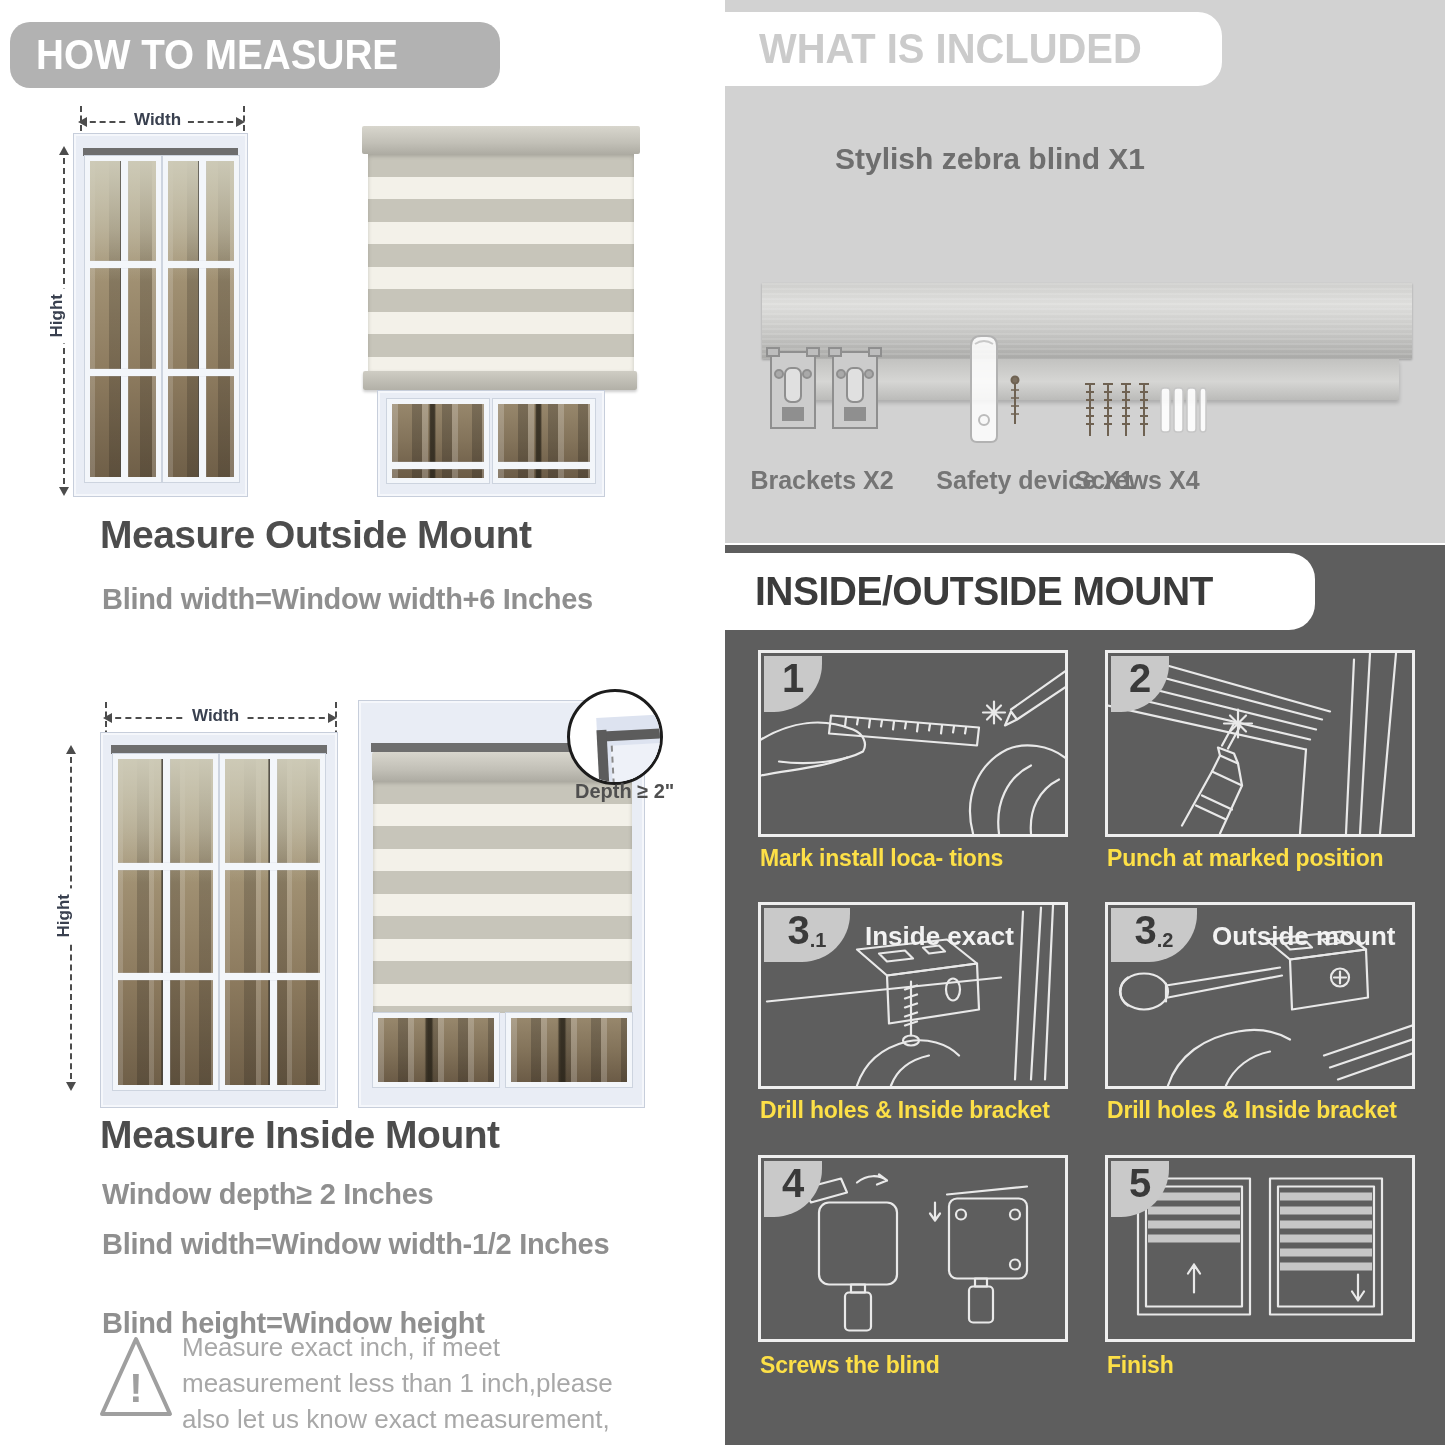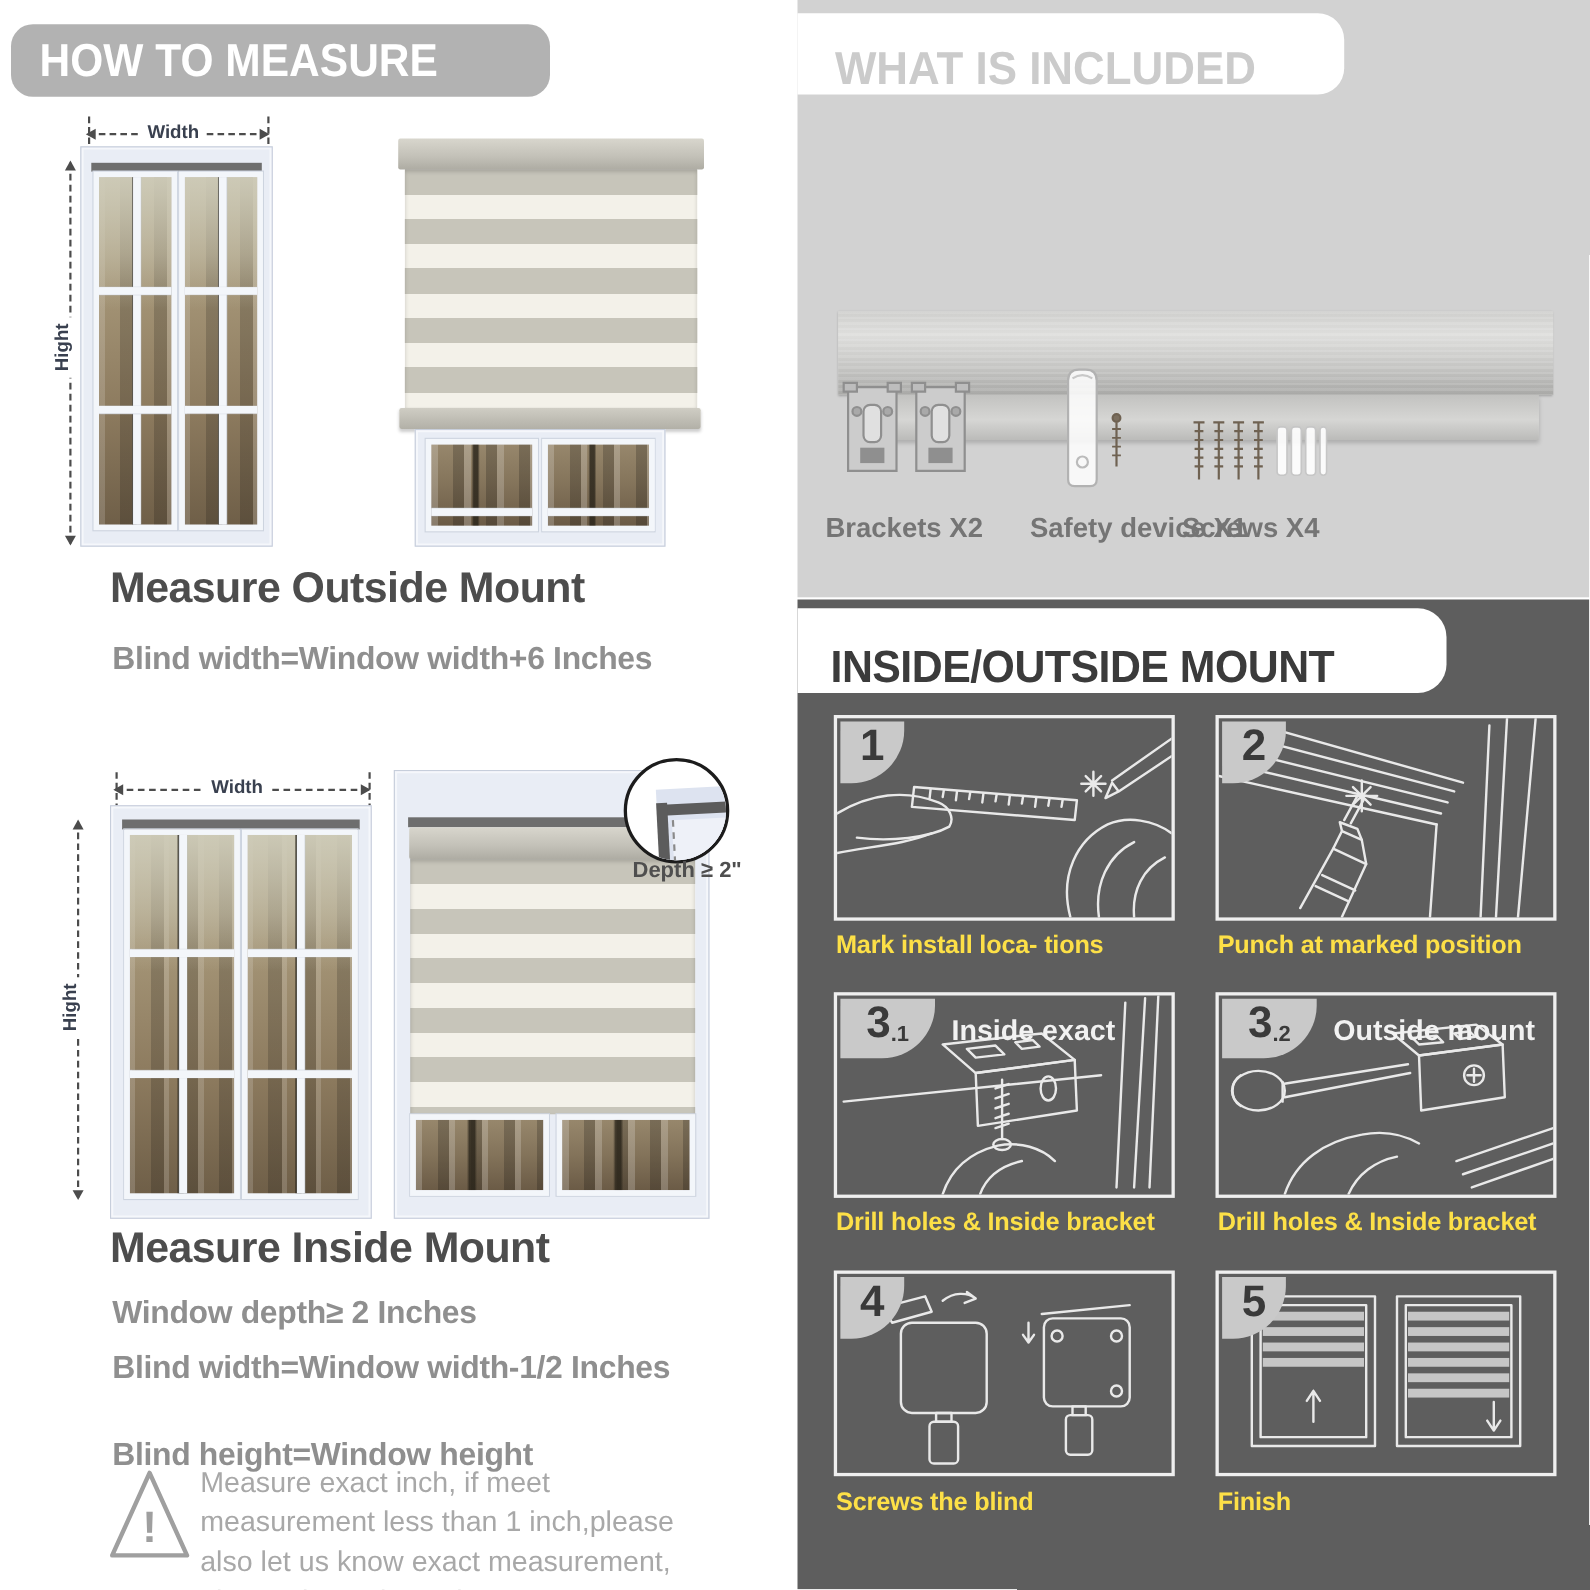--- a/index.html
+++ b/index.html
@@ -49,21 +49,21 @@
   .fig-line{font-weight:bold;font-size:29px;color:#8f8f8f;letter-spacing:-.3px;}
 
   .magnifier{border:3px solid #1c1c1c;border-radius:50%;background:#ffffff;overflow:hidden;}
   .depth-label{font-weight:bold;font-size:20px;color:#4f4f4f;white-space:nowrap;}
 
   .warn-text{font-size:26px;color:#a8a8a8;line-height:1.38;}
 
   
   .panel-light{left:725px;top:0;width:720px;height:543px;background:#d2d2d2;}
   .panel-dark{left:725px;top:545px;width:720px;height:900px;background:#5e5e5e;}
-  .hdr-white{position:absolute;background:#ffffff;display:flex;align-items:flex-end;box-sizing:border-box;}
+  .hdr-white{position:absolute;background:#ffffff;display:flex;align-items:center;box-sizing:border-box;}
   .included-hdr{left:0;top:12px;width:497px;height:74px;border-radius:0 24px 24px 0;padding-left:34px;}
   .included-hdr span{font-weight:bold;font-size:42px;color:#cbcbcb;letter-spacing:0;transform:scaleX(.95);transform-origin:left center;white-space:nowrap;}
   .mount-hdr{left:0;top:8px;width:590px;height:77px;border-radius:0 26px 26px 0;padding-left:30px;}
   .mount-hdr span{font-weight:bold;font-size:41px;color:#3b3b3b;letter-spacing:-.5px;transform:scaleX(.95);transform-origin:left center;white-space:nowrap;}
 
   .product-label{font-weight:bold;font-size:30px;color:#6e6e6e;text-align:center;}
   .rail-top{background:linear-gradient(180deg,#cfcfcd 0%,#dededc 28%,#c6c6c4 66%,#a9a9a7 100%);
     box-shadow:0 1px 2px rgba(0,0,0,.25);}
   .rail-top:after{content:"";position:absolute;inset:0;background:repeating-linear-gradient(180deg,rgba(255,255,255,.12) 0 2px,rgba(0,0,0,0) 2px 5px);}
   .rail-lip{background:linear-gradient(180deg,#c2c2c0,#d6d6d4 55%,#bbbbb9);box-shadow:0 3px 4px rgba(0,0,0,.18);}
@@ -185,20 +185,21 @@
     <path d="M39,7 L73,82 L5,82 Z" fill="none" stroke="#9f9f9f" stroke-width="4" stroke-linejoin="round"></path>
     <text x="39" y="70" text-anchor="middle" font-family="Liberation Sans, sans-serif" font-size="40" font-weight="bold" fill="#9f9f9f">!</text>
   </svg>
   <div class="abs warn-text" style="left:182px;top:1330px;width:458px;">Measure exact inch, if meet measurement less than 1 inch,please also let us know exact measurement, please do not leave it</div>
 
   <div class="abs panel-light">
     <div class="hdr-white included-hdr">
       <span>WHAT IS INCLUDED</span>
     </div>
 
+    <div class="abs product-label" style="left:95px;top:142px;width:340px;">Stylish zebra blind X1</div>
 
     <div class="abs rail-top" style="left:37px;top:283px;width:650px;height:76px;"></div>
     <div class="abs rail-lip" style="left:52px;top:359px;width:622px;height:41px;"></div>
 
     <svg class="abs" style="left:40px;top:342px;" width="120" height="100" viewBox="0 0 120 100">
       <g stroke="#8f8f8f" stroke-width="2" fill="#cccccc">
         <path d="M6,10 h44 v76 h-44 z"></path>
         <path d="M2,6 h12 v8 h-12 z M42,6 h12 v8 h-12 z" fill="#bdbdbd"></path>
         <rect x="20" y="26" width="16" height="34" rx="6" fill="#e0e0e0"></rect>
         <circle cx="14" cy="32" r="4" fill="#a9a9a9"></circle>

